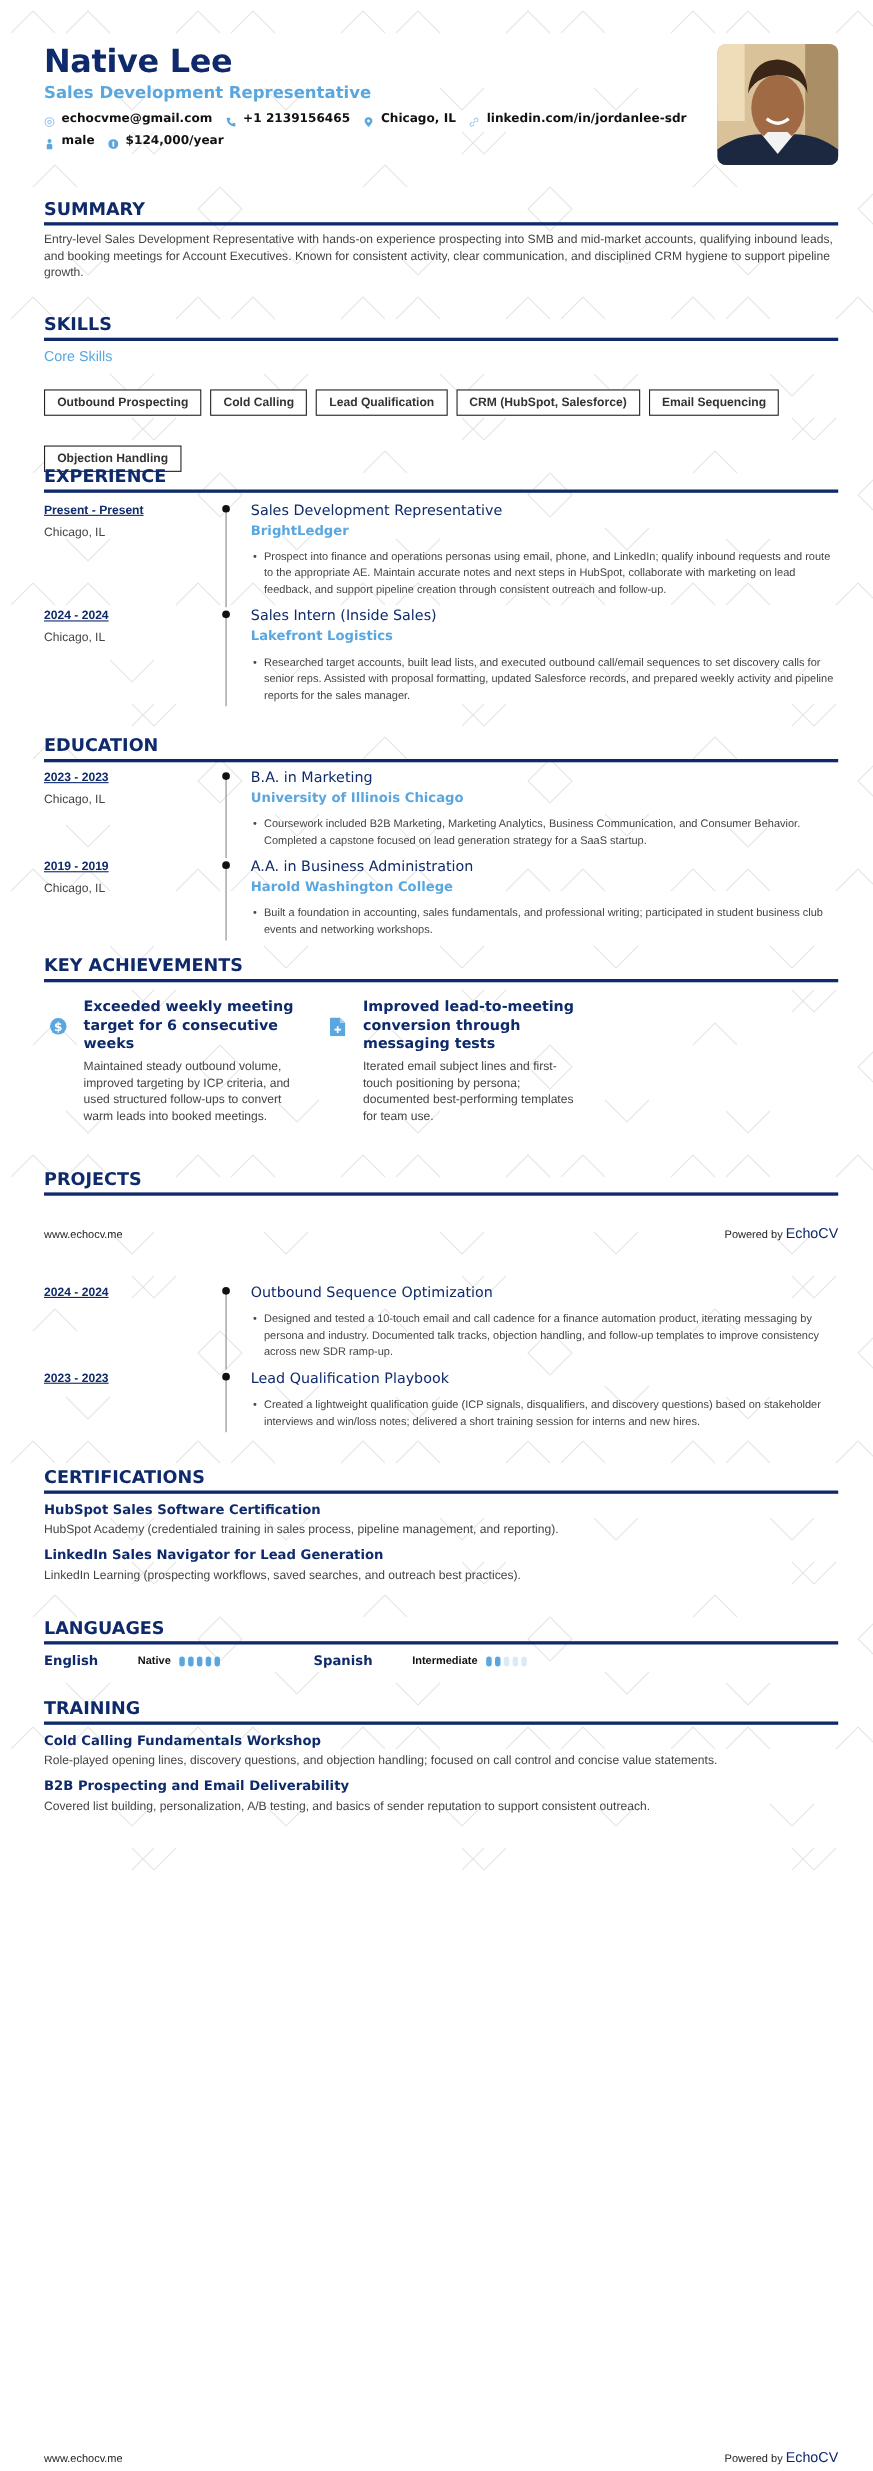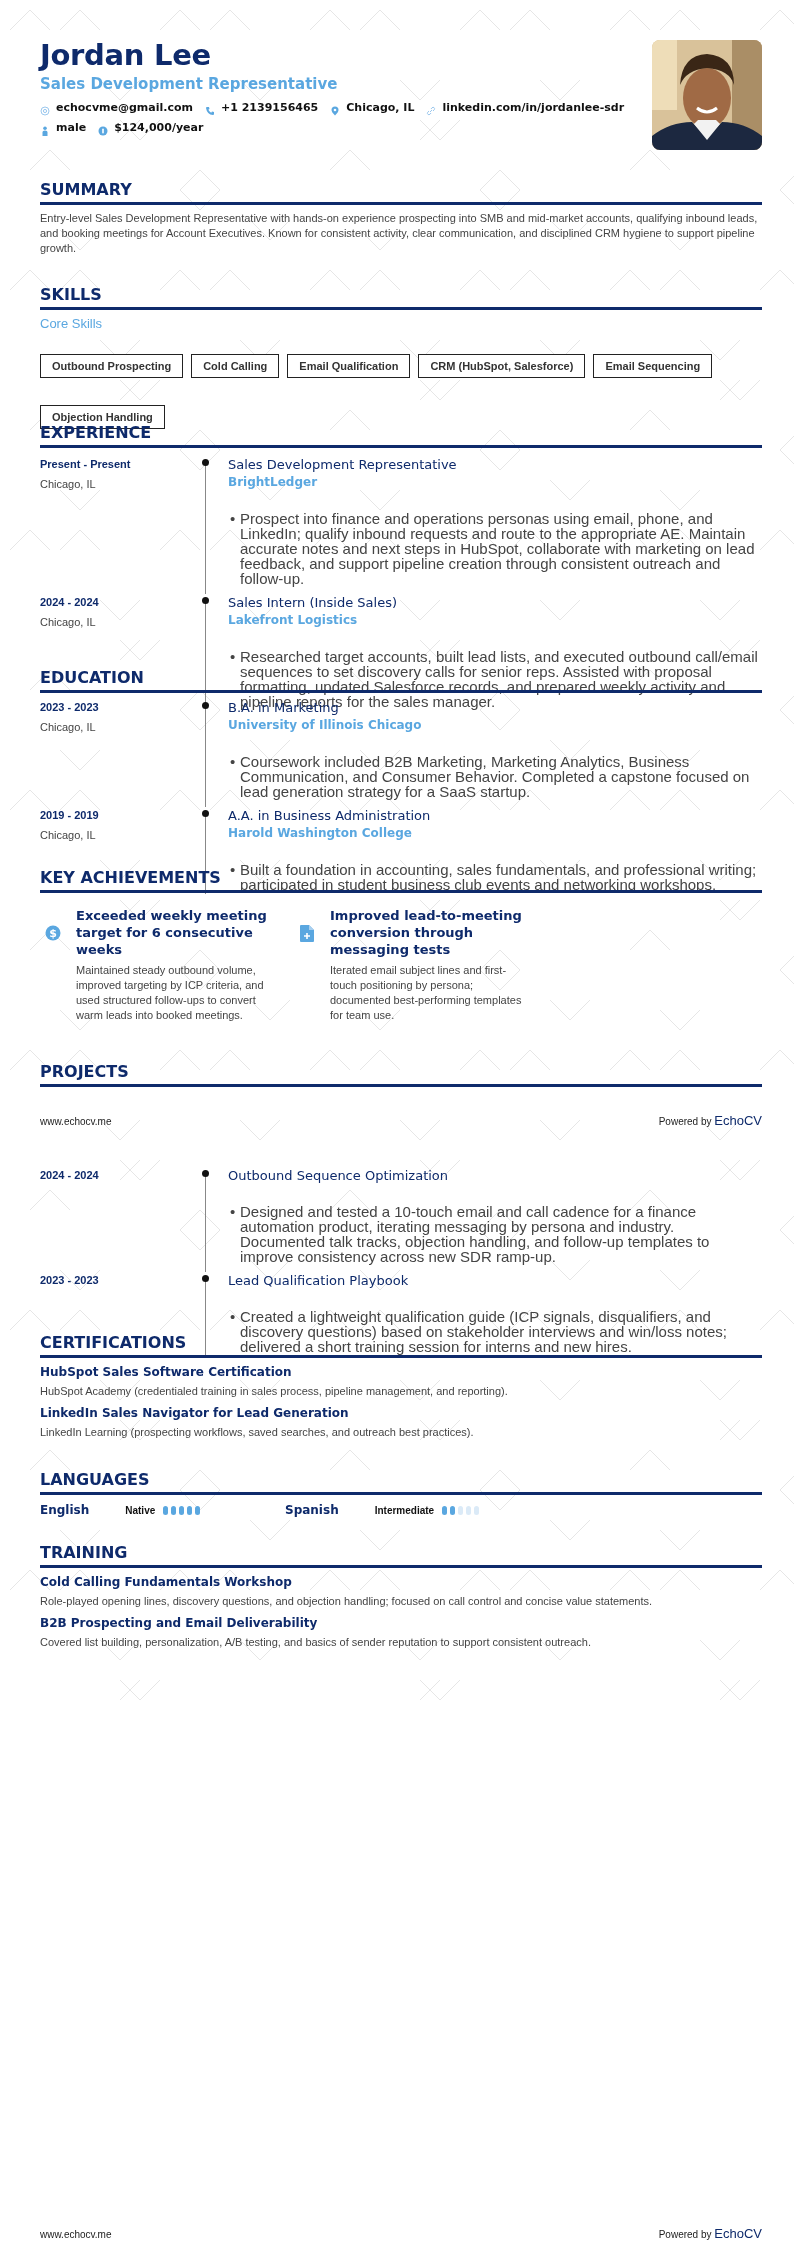--- a/index.html
+++ b/index.html
@@ -32,28 +32,28 @@
 
   .summary-text { font-size: 11px; line-height: 15px; color: #444; margin-top: 6px; }
 
   .skills-sub { font-size: 13px; color: #5aa7e0; margin-top: 6px; }
   .skill-tags { display: flex; flex-wrap: wrap; gap: 8px 8px; margin-top: 4px; }
   .skill-tag { border: 1px solid #222; padding: 4px 11px; font-size: 11px; font-weight: bold; color: #333; background: #fff; line-height: 14px; margin-top: 19px; }
 
   
   .tl-item { position: relative; display: flex; }
   .tl-left { width: 160px; flex: 0 0 160px; }
-  .tl-date { font-size: 11px; font-weight: bold; color: #0e2a6b; line-height: 16px; }
+  .tl-date { font-size: 11px; font-weight: bold; color: #0e2a6b; line-height: 16px; text-decoration: underline; }
   .tl-loc { font-size: 11px; color: #444; margin-top: 4px; line-height: 16px; }
   .tl-line { position: absolute; left: 165px; top: 8px; bottom: 0; width: 1px; background: #888; }
   .tl-dot { position: absolute; left: 162px; top: 3px; width: 7px; height: 7px; border-radius: 50%; background: #111; }
   .tl-right { margin-left: 28px; flex: 1; }
   .tl-title { font-family: "DejaVu Sans", sans-serif; font-size: 13px; color: #0e2a6b; line-height: 17px; }
   .tl-org { font-family: "DejaVu Sans", sans-serif; font-weight: bold; font-size: 12px; color: #5aa7e0; line-height: 17px; margin-top: 1px; }
-  .tl-bullet { position: relative; padding-left: 12px; font-size: 15px; line-height: 15px; color: #444; margin-top: 20px; }
+  .tl-bullet { position: relative; padding-left: 12px; font-size: 10px; line-height: 15px; color: #444; margin-top: 8px; }
   .tl-bullet::before { content: "•"; position: absolute; left: 2px; top: 0; }
 
   
   .ach-grid { display: flex; gap: 24px; margin-top: 14px; }
   .ach { display: flex; width: 230px; }
   .ach-icon { width: 26px; flex: 0 0 26px; padding-top: 18px; margin-right: 10px; display: flex; justify-content: center; }
   .ach-title { font-family: "DejaVu Sans", sans-serif; font-weight: bold; font-size: 13px; color: #0e2a6b; line-height: 17px; }
   .ach-desc { font-size: 11px; color: #444; line-height: 15px; margin-top: 5px; }
 
   .footer-row { position: absolute; left: 40px; width: 722px; display: flex; justify-content: space-between; align-items: baseline; font-size: 10px; color: #222; }
@@ -90,21 +90,21 @@
         <path d="M60 230 L80 250 L100 230"></path>
       </g>
     </pattern>
   </defs>
   <rect x="0" y="0" width="794" height="1700" fill="url(#tri)"></rect>
 </svg>
 
 <div class="page">
 
   <div class="header">
-    <div class="name">Jordan Lee</div>
+    <div class="name">Native Lee</div>
     <div class="role">Sales Development Representative</div>
     <div class="contacts">
       <div class="contact">
         <svg class="ci" viewBox="0 0 10 10">
             <circle cx="5" cy="5" r="4" fill="none" stroke="#9cc8ee" stroke-width="1"></circle>
             <circle cx="5" cy="5" r="1.6" fill="none" stroke="#9cc8ee" stroke-width="1"></circle>
           </svg>
         <span>echocvme@gmail.com</span>
       </div>
       <div class="contact">
@@ -161,21 +161,21 @@
     <p class="summary-text">Entry-level Sales Development Representative with hands-on experience prospecting into SMB and mid-market accounts, qualifying inbound leads, and booking meetings for Account Executives. Known for consistent activity, clear communication, and disciplined CRM hygiene to support pipeline growth.</p>
   </div>
 
   <div class="section" style="top:285px;">
     <div class="sec-title">SKILLS</div>
     <div class="sec-rule"></div>
     <div class="skills-sub">Core Skills</div>
     <div class="skill-tags">
       <span class="skill-tag">Outbound Prospecting</span>
       <span class="skill-tag">Cold Calling</span>
-      <span class="skill-tag">Email Qualification</span>
+      <span class="skill-tag">Lead Qualification</span>
       <span class="skill-tag">CRM (HubSpot, Salesforce)</span>
       <span class="skill-tag">Email Sequencing</span>
       <span class="skill-tag">Objection Handling</span>
     </div>
   </div>
 
   <div class="section" style="top:423px;">
     <div class="sec-title">EXPERIENCE</div>
     <div class="sec-rule"></div>
     <div class="tl-item" style="margin-top:8px; padding-bottom:8px;">

